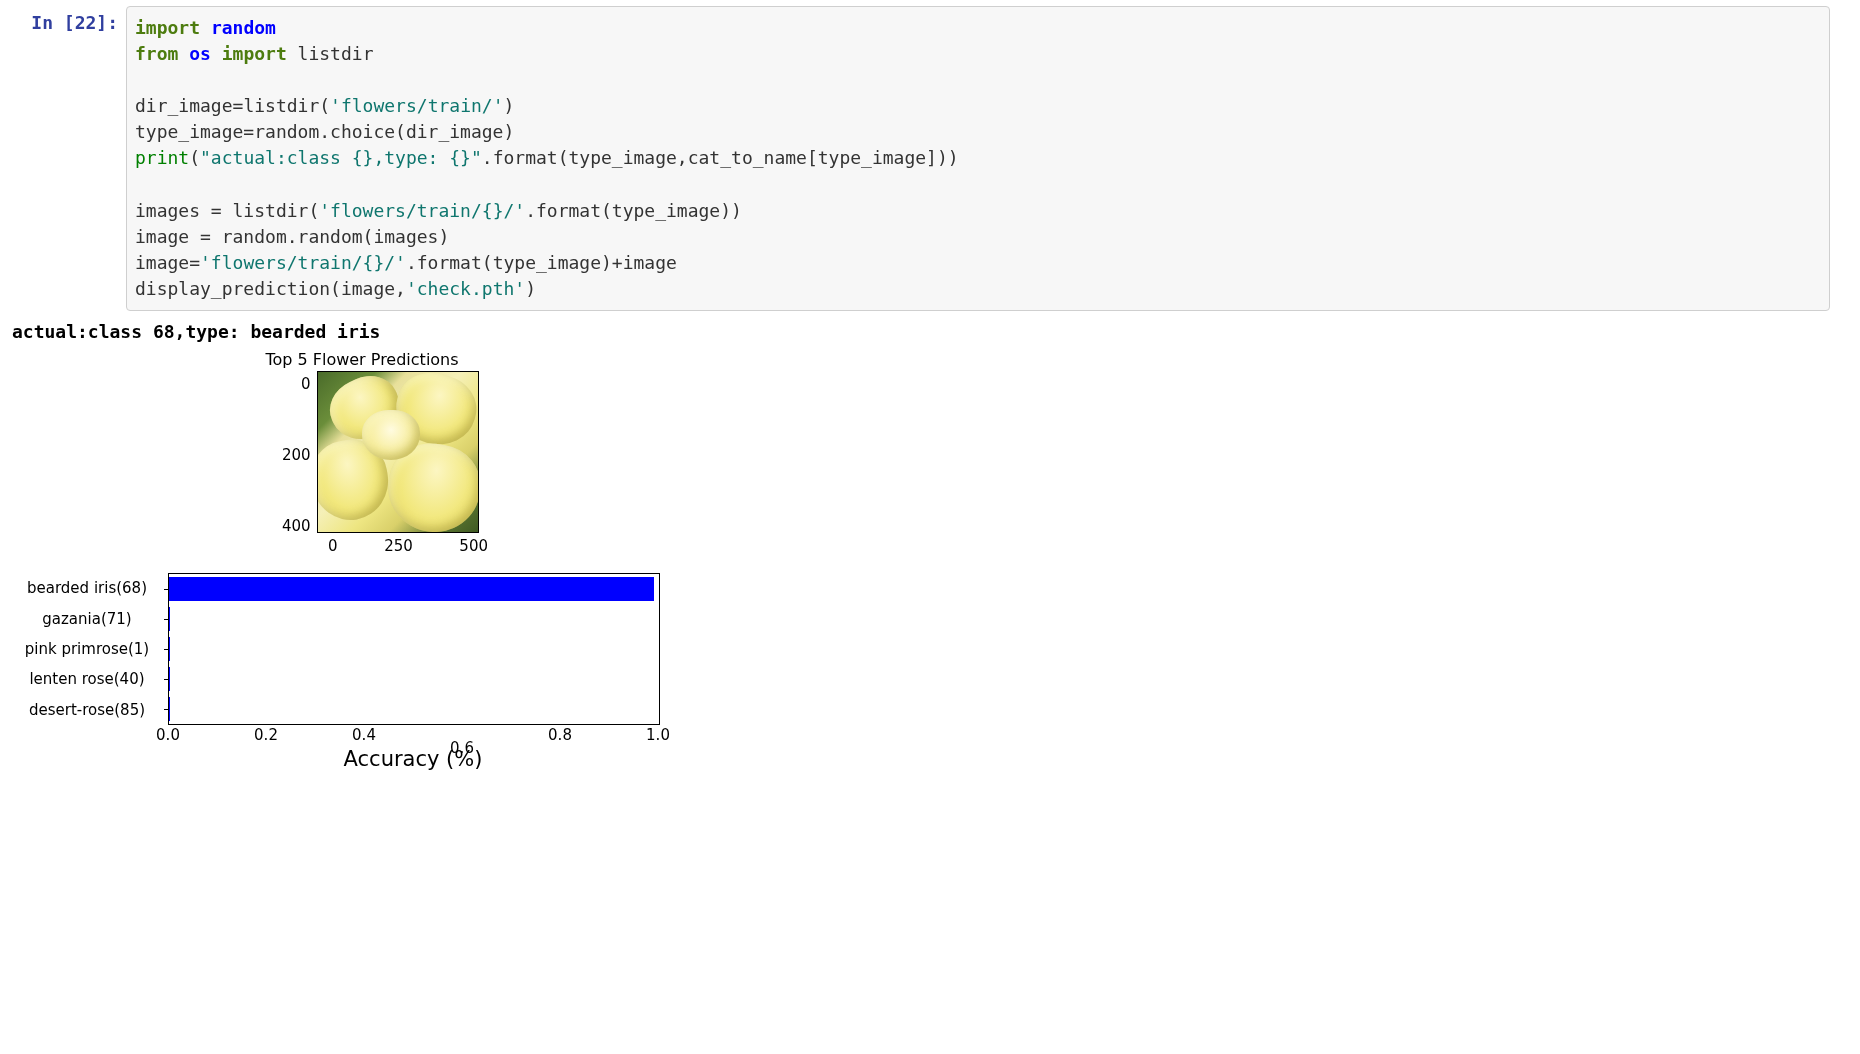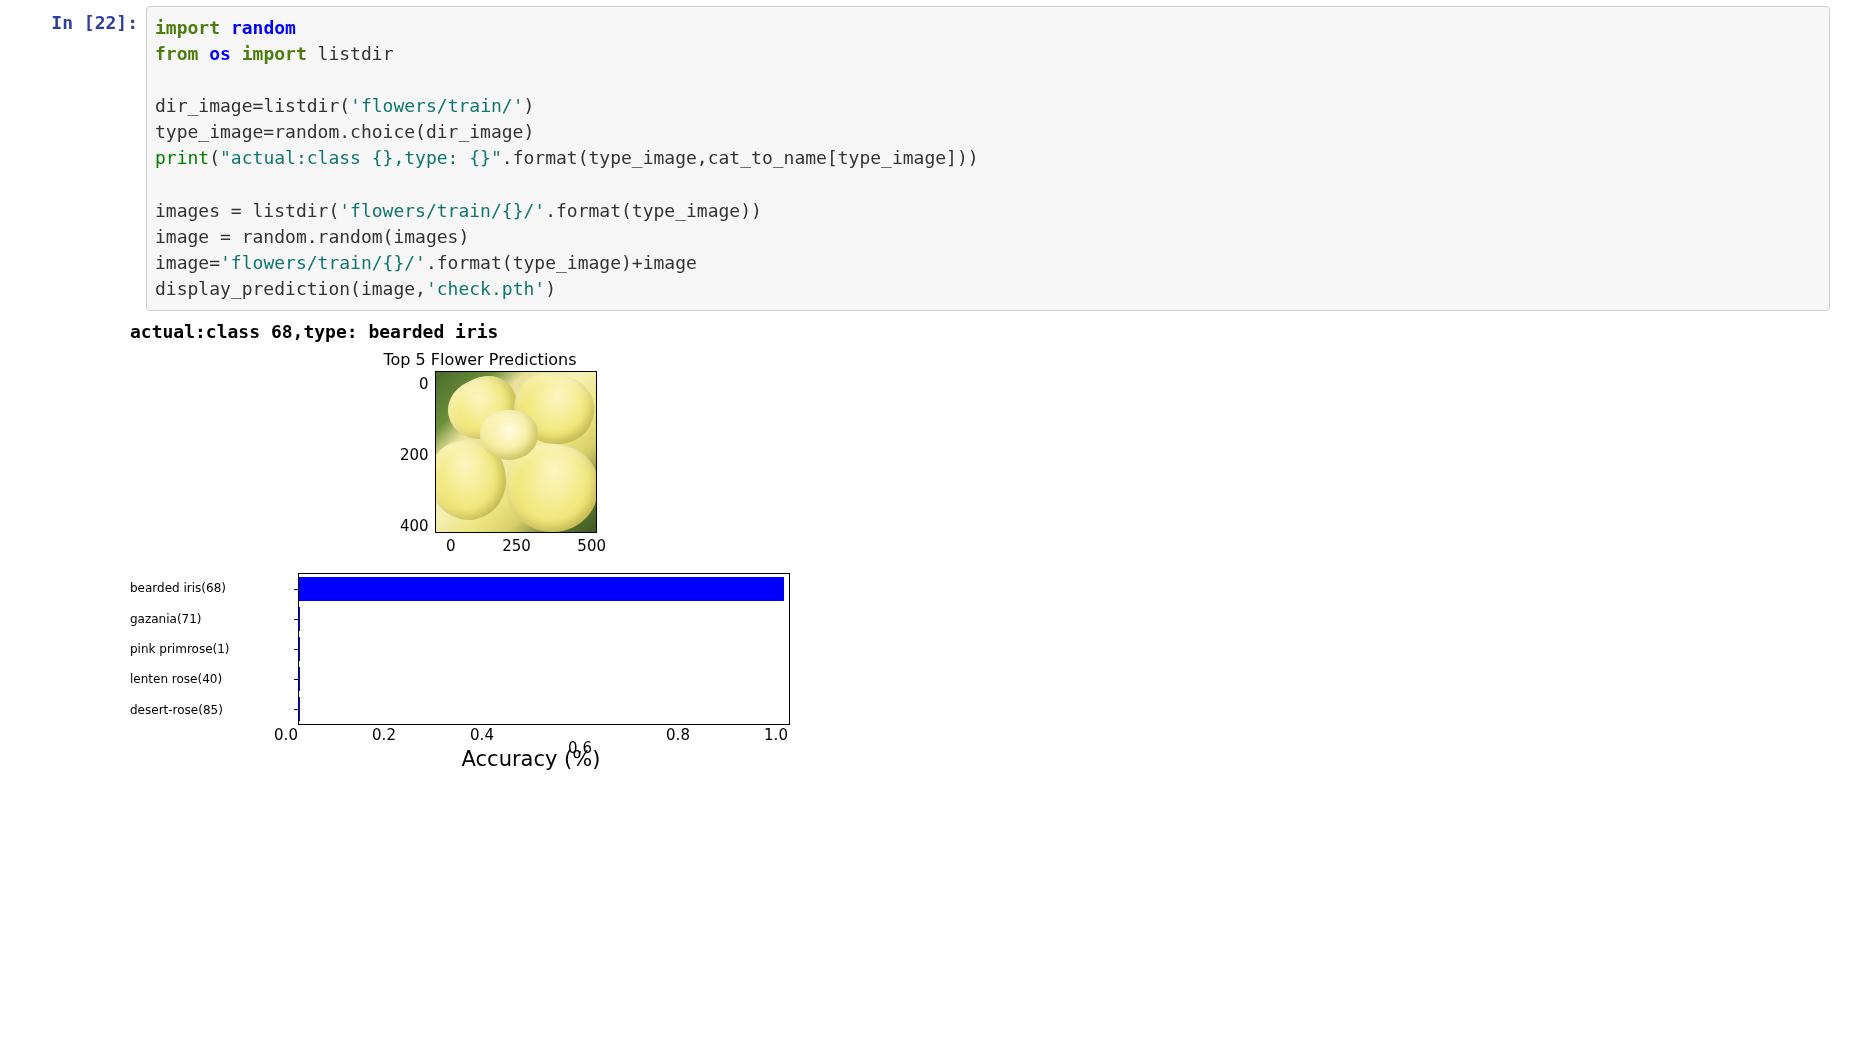--- a/index.html
+++ b/index.html
@@ -6,21 +6,21 @@
     margin: 0;
     padding: 0;
     background: #ffffff;
     font-family: "Helvetica Neue", Helvetica, Arial, sans-serif;
     font-size: 14px;
     color: #000;
   }
   .cell {
     display: flex;
     align-items: flex-start;
-    padding: 6px 12px 0 20px;
+    padding: 6px 12px 0 0;
   }
   .prompt {
     width: 118px;
     flex-shrink: 0;
     text-align: right;
     padding: 6px 8px 0 0;
     font-family: "DejaVu Sans Mono", Menlo, Consolas, monospace;
     font-size: 18px;
     font-weight: bold;
     color: #303F9F;
@@ -43,20 +43,21 @@
   }
   .k-strong { color: #4d7c0f; font-weight: bold; }   
   .k-name   { color: #0000ff; font-weight: bold; }
   .fn       { color: #008000; }                      
   .str      { color: #0f766e; }                      
   .plain    { color: #333; }
 
   .output-cell {
     display: flex;
     padding: 4px 12px 12px 12px;
+    flex-direction: column;
   }
   .output-prompt {
     width: 118px;
     flex-shrink: 0;
   }
   .output-body {
     flex: 1;
   }
   .stream-text {
     font-family: "DejaVu Sans Mono", Menlo, Consolas, monospace;
@@ -126,26 +127,26 @@
     padding-top: 2px;
   }
 
   
   .bar-plot {
     display: flex;
     margin-top: 18px;
   }
   .bar-ylabels {
     width: 150px;
-    padding-right: 18px;
+    padding-right: 6px;
     display: flex;
     flex-direction: column;
     justify-content: space-around;
-    align-items: flex-start;
-    font-size: 12px;
+    align-items: center;
+    font-size: 15px;
   }
   .bar-ylabels span {
     height: 28px;
     line-height: 28px;
   }
   .bar-axes {
     border: 1px solid #000;
     width: 490px;
     height: 150px;
     position: relative;

